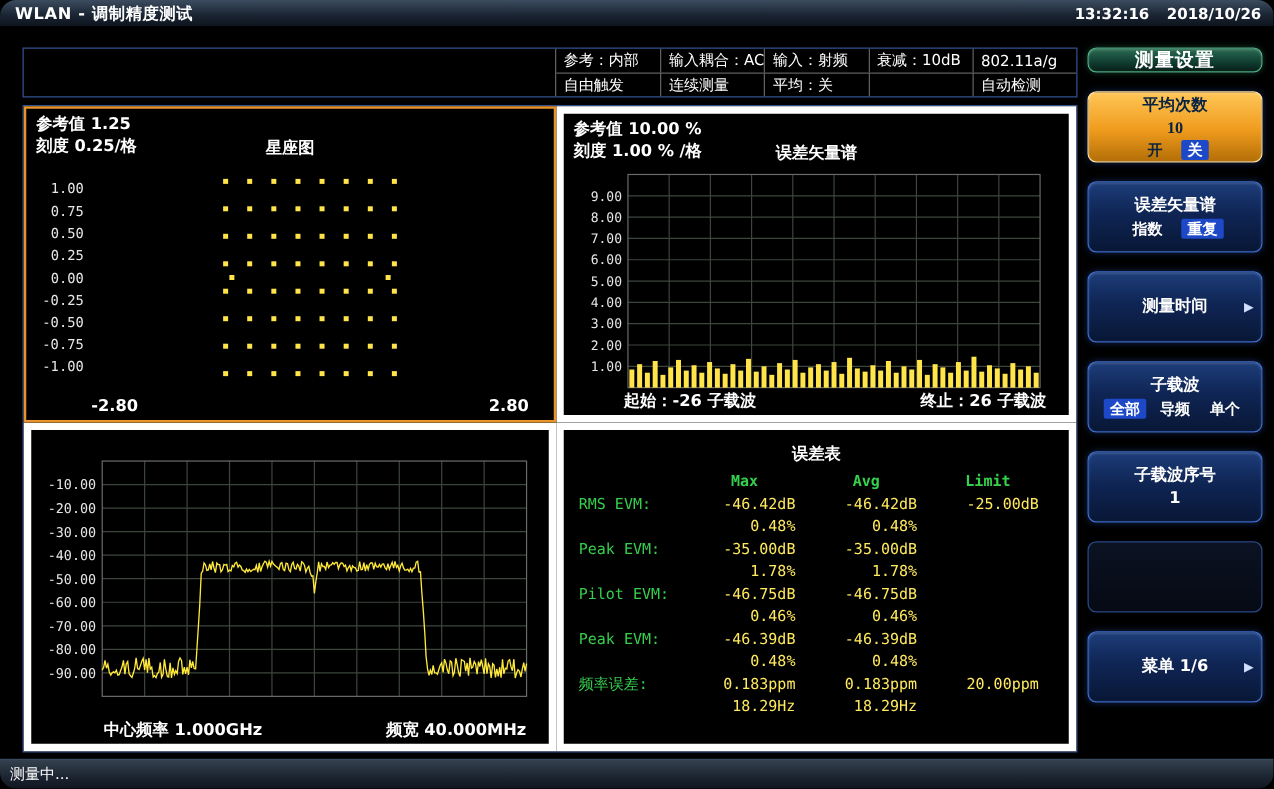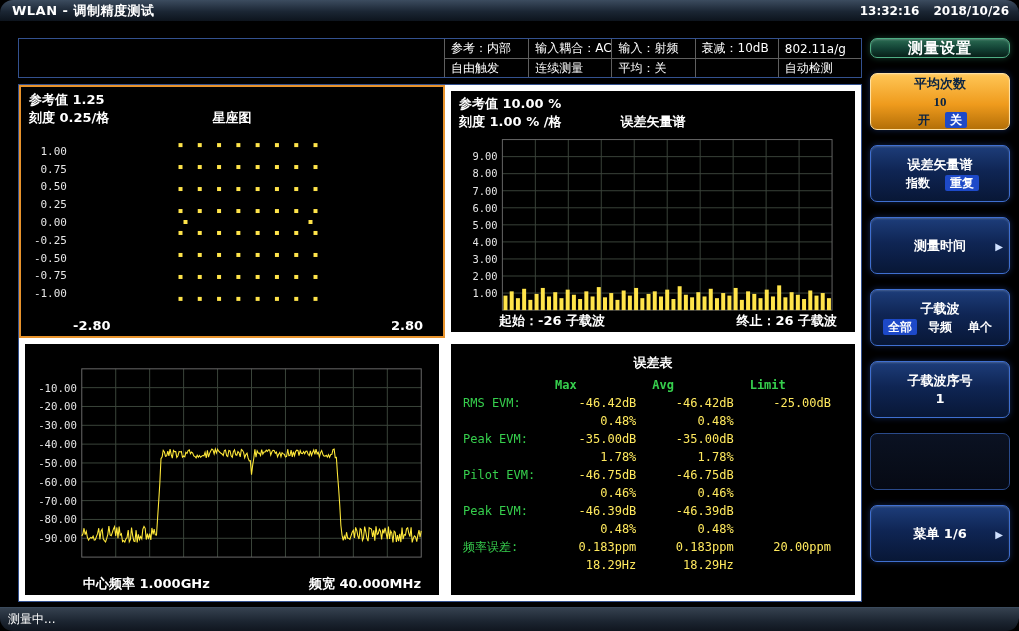--- a/index.html
+++ b/index.html
@@ -41,21 +41,21 @@
   .plot-svg{flex:1;width:100%;min-height:0;display:block;}
   .axis-row{flex:none;height:18px;display:flex;justify-content:space-between;align-items:center;
     font-weight:bold;font-size:13px;color:#fff;}
   .axis-const{padding:0 12px 0 44px;}
   .axis-evs{padding:0 10px 0 40px;}
   .axis-spec{padding:0 10px 0 50px;}
   
   .err-title{flex:none;text-align:center;font-weight:bold;font-size:13px;color:#fff;margin:6px 0 4px;}
   .er-head,.er-row{display:grid;grid-template-columns:96px 1fr 1fr 1fr;
     font-family:"DejaVu Sans Mono","Liberation Mono",monospace;font-size:12px;line-height:18px;}
-  .er-head span{color:#36cf4d;text-align:left;padding-right:16px;font-weight:bold;}
+  .er-head span{color:#36cf4d;text-align:center;padding-right:16px;font-weight:bold;}
   .er-label{color:#36cf4d;text-align:left;padding-left:4px;}
   .er-val{color:#ffe95e;text-align:right;padding-right:16px;}
   
   .softkeys{width:140px;flex:none;display:flex;flex-direction:column;gap:15px;}
   .softkey{position:relative;flex:none;height:57px;border-radius:7px;border:1px solid #3f6fd0;
     background:linear-gradient(180deg,#1d3d7a 0%,#0f2554 45%,#081736 100%);
     color:#fff;display:flex;flex-direction:column;align-items:center;justify-content:center;gap:2px;
     font-size:13px;cursor:pointer;
     box-shadow:0 0 6px rgba(50,100,220,.35), inset 0 1px 2px rgba(255,255,255,.18);}
   .softkey .sk-line{line-height:16px;font-weight:bold;}

